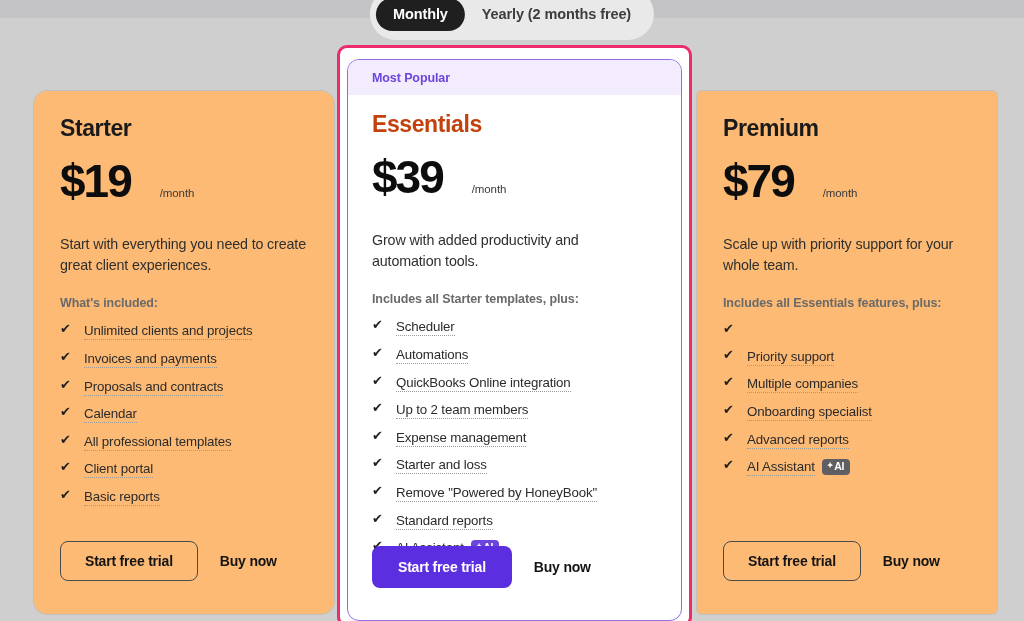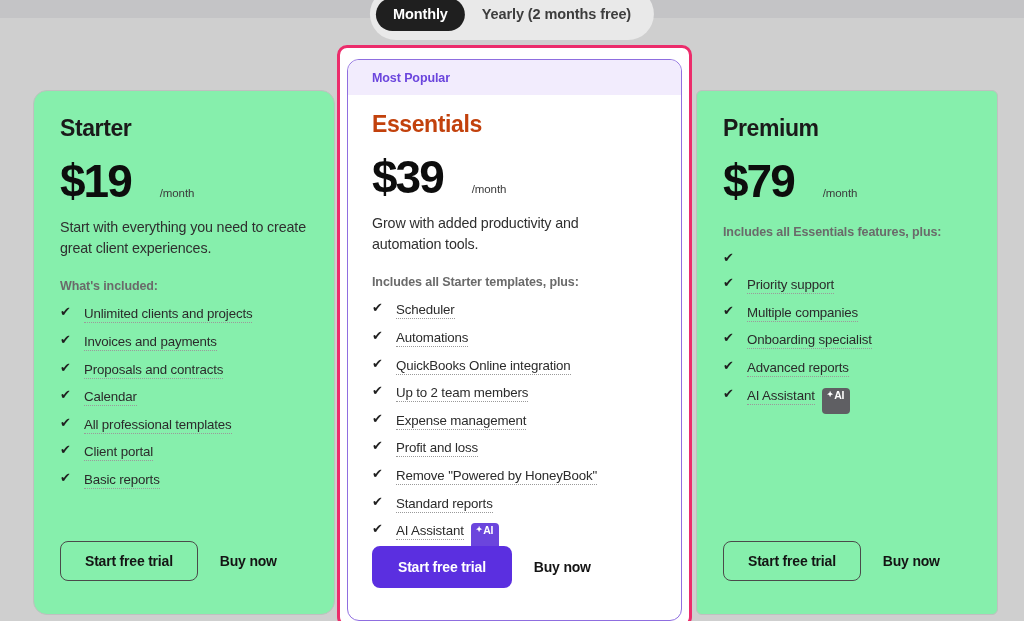--- a/index.html
+++ b/index.html
@@ -70,21 +70,21 @@
     position: absolute;
     border-radius: 14px;
     padding: 24px 26px 0 26px;
     overflow: hidden;
   }
 
   .card.side {
     top: 90px;
     width: 302px;
     height: 525px;
-    background: #86efac;
+    background: #fdba74;
     border: 1px solid #c0c0c0;
   }
   .card.starter  { left: 33px; }
   .card.premium  { left: 696px; border-radius: 6px; }
 
   
   .essentials-outer {
     position: absolute;
     left: 337px;
     top: 45px;
@@ -140,21 +140,21 @@
     line-height: 1;
   }
   .price-period {
     font-size: 11.5px;
     color: #3b3b3b;
     margin-left: 9px;
     letter-spacing: -0.1px;
   }
 
   .blurb {
-    margin-top: 13px;
+    margin-top: 30px;
     font-size: 14.3px;
     line-height: 1.45;
     color: #2f2f2f;
     letter-spacing: -0.15px;
     max-width: 255px;
   }
 
   .includes-label {
     margin-top: 21px;
     font-size: 12.5px;
@@ -190,21 +190,21 @@
     cursor: pointer;
   }
   .ai-badge {
     display: inline-block;
     margin-left: 7px;
     background: #6b45dd;
     color: #ffffff;
     font-size: 10.5px;
     font-weight: bold;
     border-radius: 4px;
-    padding: 2px 6px 14px 5px;
+    padding: 2px 6px 3px 5px;
     letter-spacing: -0.2px;
     vertical-align: 1px;
     line-height: 1;
   }
   .ai-badge .spark { font-size: 8px; vertical-align: 2px; margin-right: 1px; }
   .premium .ai-badge { background: #5f5f63; }
 
   
   .actions {
     position: absolute;
@@ -329,21 +329,21 @@
             <li class="feature-item">
               <span class="check-icon">✔</span>
               <span><span class="feature-text">Up to 2 team members</span></span>
             </li>
             <li class="feature-item">
               <span class="check-icon">✔</span>
               <span><span class="feature-text">Expense management</span></span>
             </li>
             <li class="feature-item">
               <span class="check-icon">✔</span>
-              <span><span class="feature-text">Profit and loss</span></span>
+              <span><span class="feature-text">Starter and loss</span></span>
             </li>
             <li class="feature-item">
               <span class="check-icon">✔</span>
               <span><span class="feature-text">Remove "Powered by HoneyBook"</span></span>
             </li>
             <li class="feature-item">
               <span class="check-icon">✔</span>
               <span><span class="feature-text">Standard reports</span></span>
             </li>
             <li class="feature-item">
@@ -358,20 +358,21 @@
       </div>
     </div>
   </div>
 
   <div class="card side premium">
     <div class="plan-name">Premium</div>
     <div class="price-row">
       <span class="price">$79</span>
       <span class="price-period">/month</span>
     </div>
+    <div class="blurb">Scale up with priority support for your whole team.</div>
     <div class="includes-label">Includes all Essentials features, plus:</div>
     <ul class="feature-list">
         <li class="feature-item">
           <span class="check-icon">✔</span>
         </li>
         <li class="feature-item">
           <span class="check-icon">✔</span>
           <span><span class="feature-text">Priority support</span></span>
         </li>
         <li class="feature-item">

